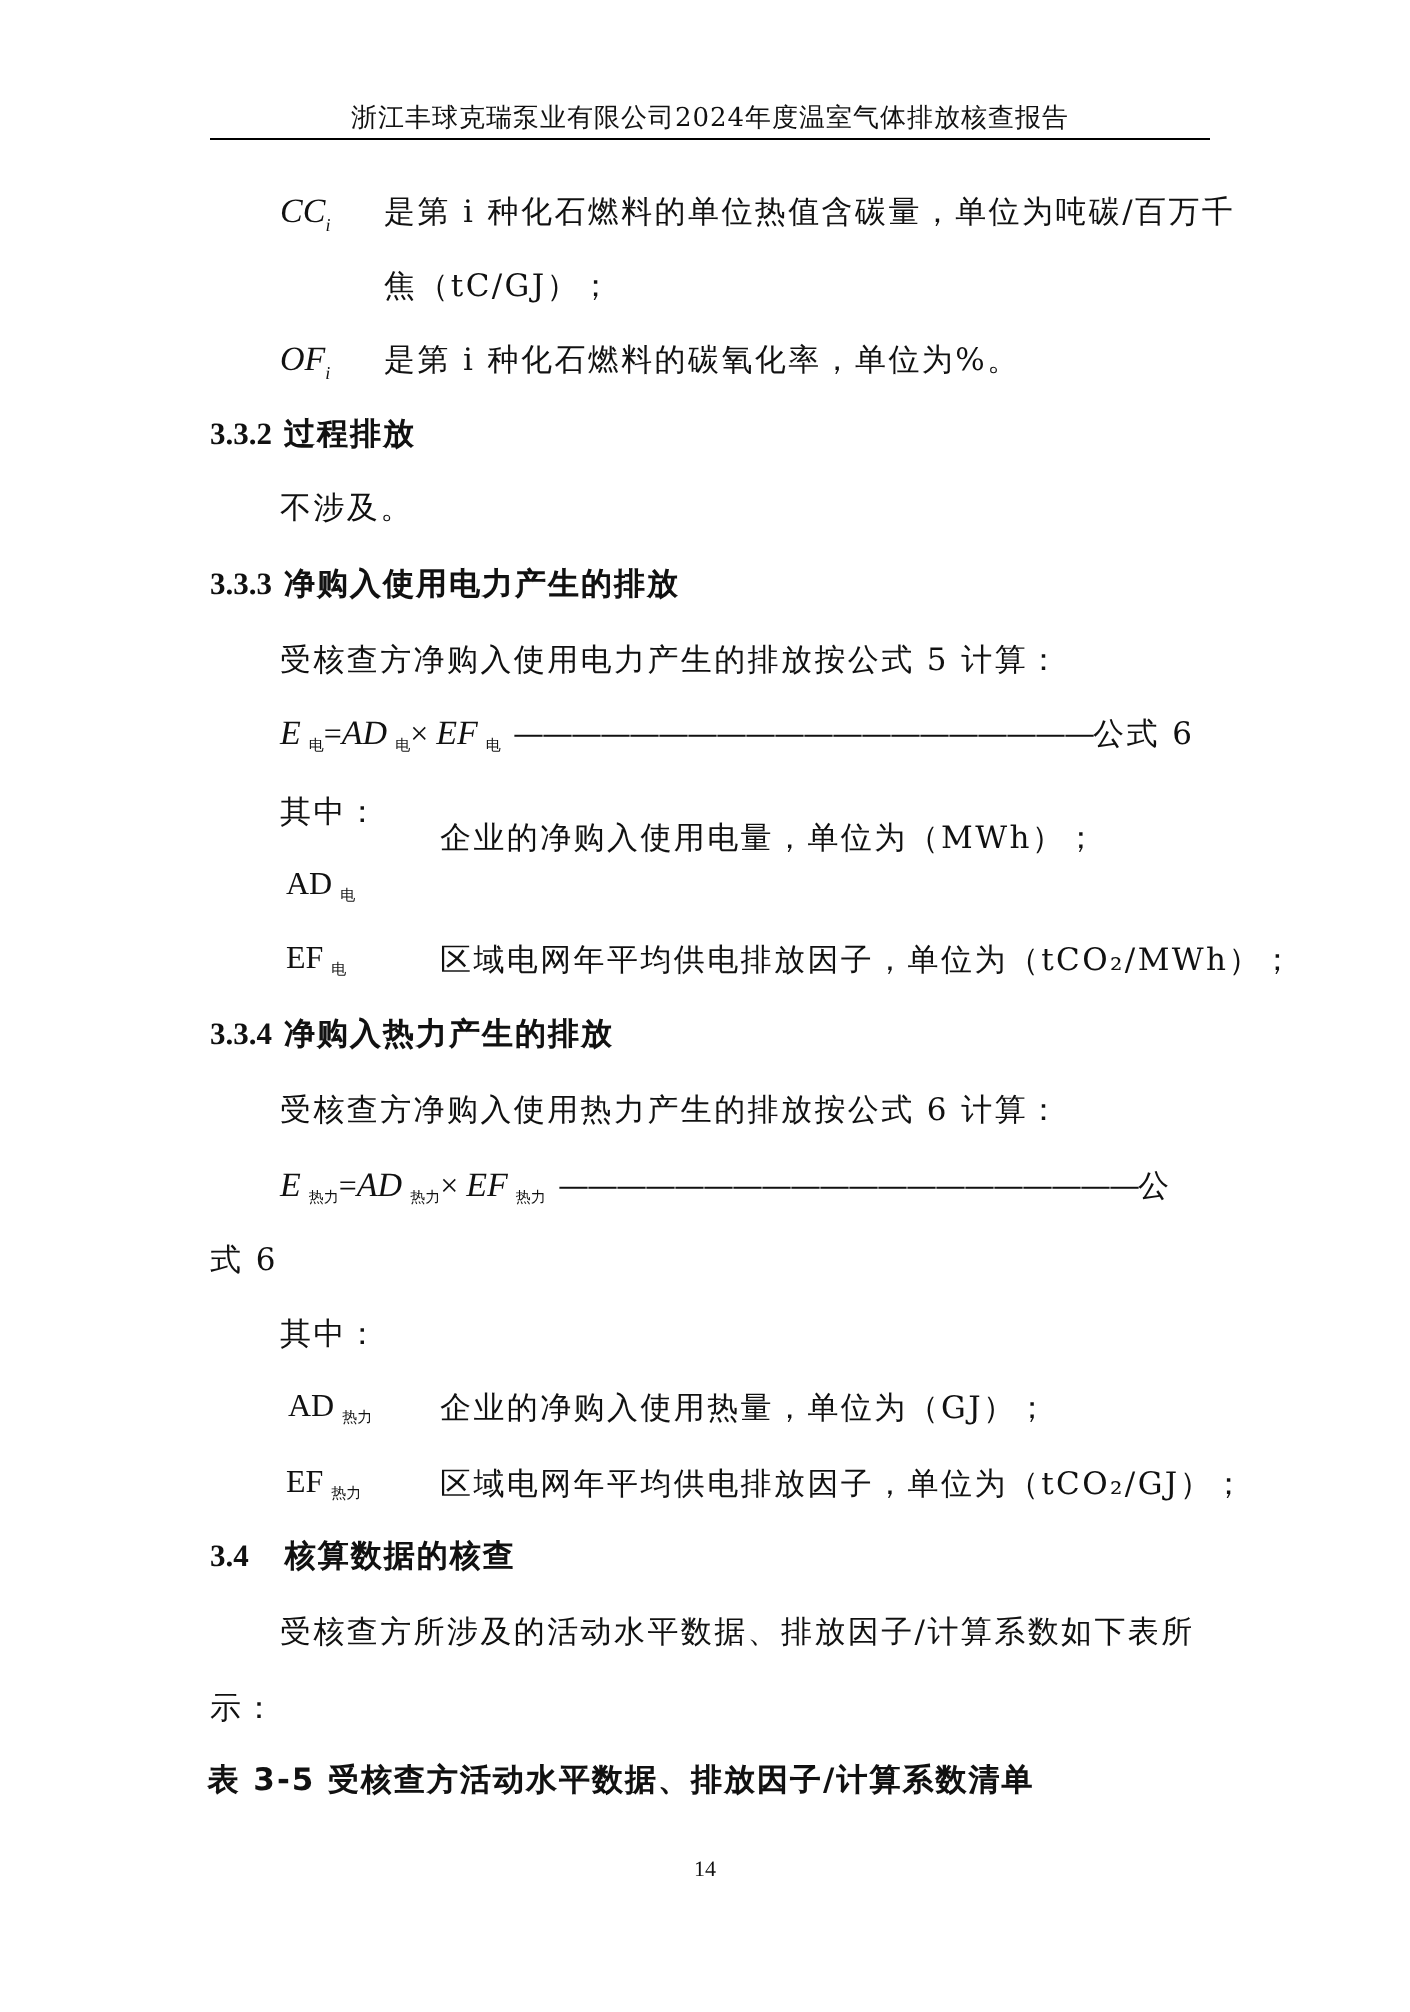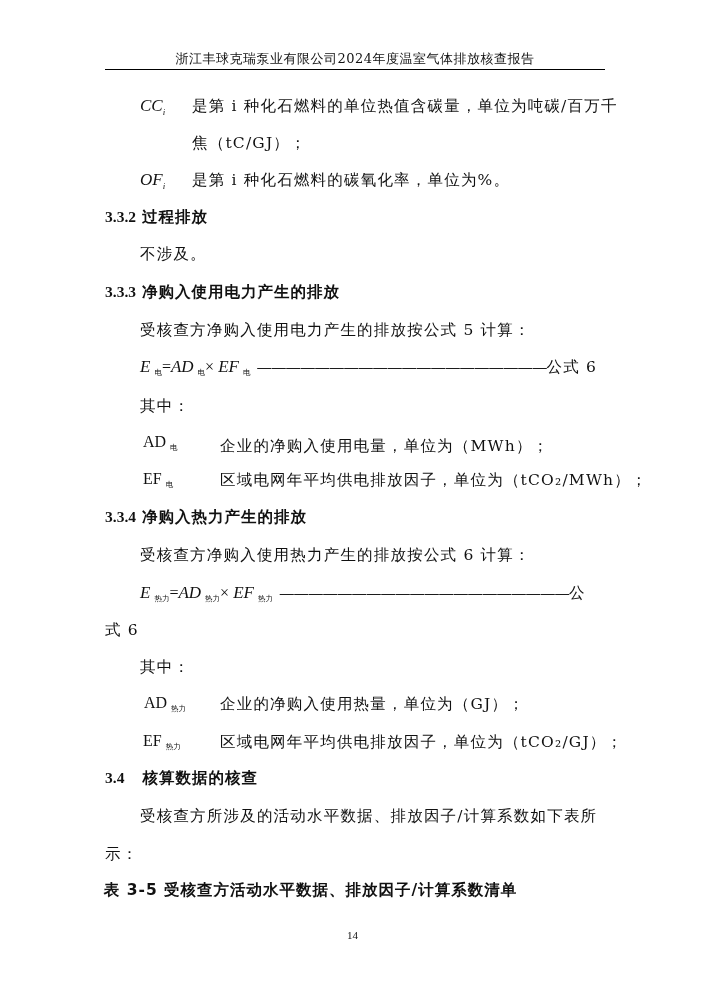--- a/index.html
+++ b/index.html
@@ -51,21 +51,21 @@
 </div>
 <div class="line" style="left:140px; top:320px;">受核查方净购入使用电力产生的排放按公式 5 计算：</div>
 <div class="line" style="left:140px; top:357px;">
   <span class="sym"><span>E</span><span class="tiny">电</span></span><span class="term">=</span><span class="sym"><span>AD</span><span class="tiny">电</span></span><span class="term">× </span><span class="sym"><span>EF</span><span class="tiny">电</span></span>
   <span class="dashes">————————————————————</span><span>公式 6</span>
 </div>
 <div class="line" style="left:140px; top:396px;">其中：</div>
 <div class="line" style="left:143px; top:433px;">
   <span class="term">AD</span><span class="tiny">电</span>
 </div>
-<div class="line def-desc" style="top:436px;text-align:center;">企业的净购入使用电量，单位为（MWh）；</div>
+<div class="line def-desc" style="top:409px;text-align:center;">企业的净购入使用电量，单位为（MWh）；</div>
 <div class="line" style="left:143px; top:470px;">
   <span class="term">EF</span><span class="tiny">电</span>
 </div>
 <div class="line def-desc" style="top:470px;">区域电网年平均供电排放因子，单位为（tCO₂/MWh）；</div>
 
 <div class="heading" style="left:105px; top:507px;">
   <span class="num">3.3.4</span><span>净购入热力产生的排放</span>
 </div>
 <div class="line" style="left:140px; top:545px;">受核查方净购入使用热力产生的排放按公式 6 计算：</div>
 <div class="line" style="left:140px; top:583px;">

